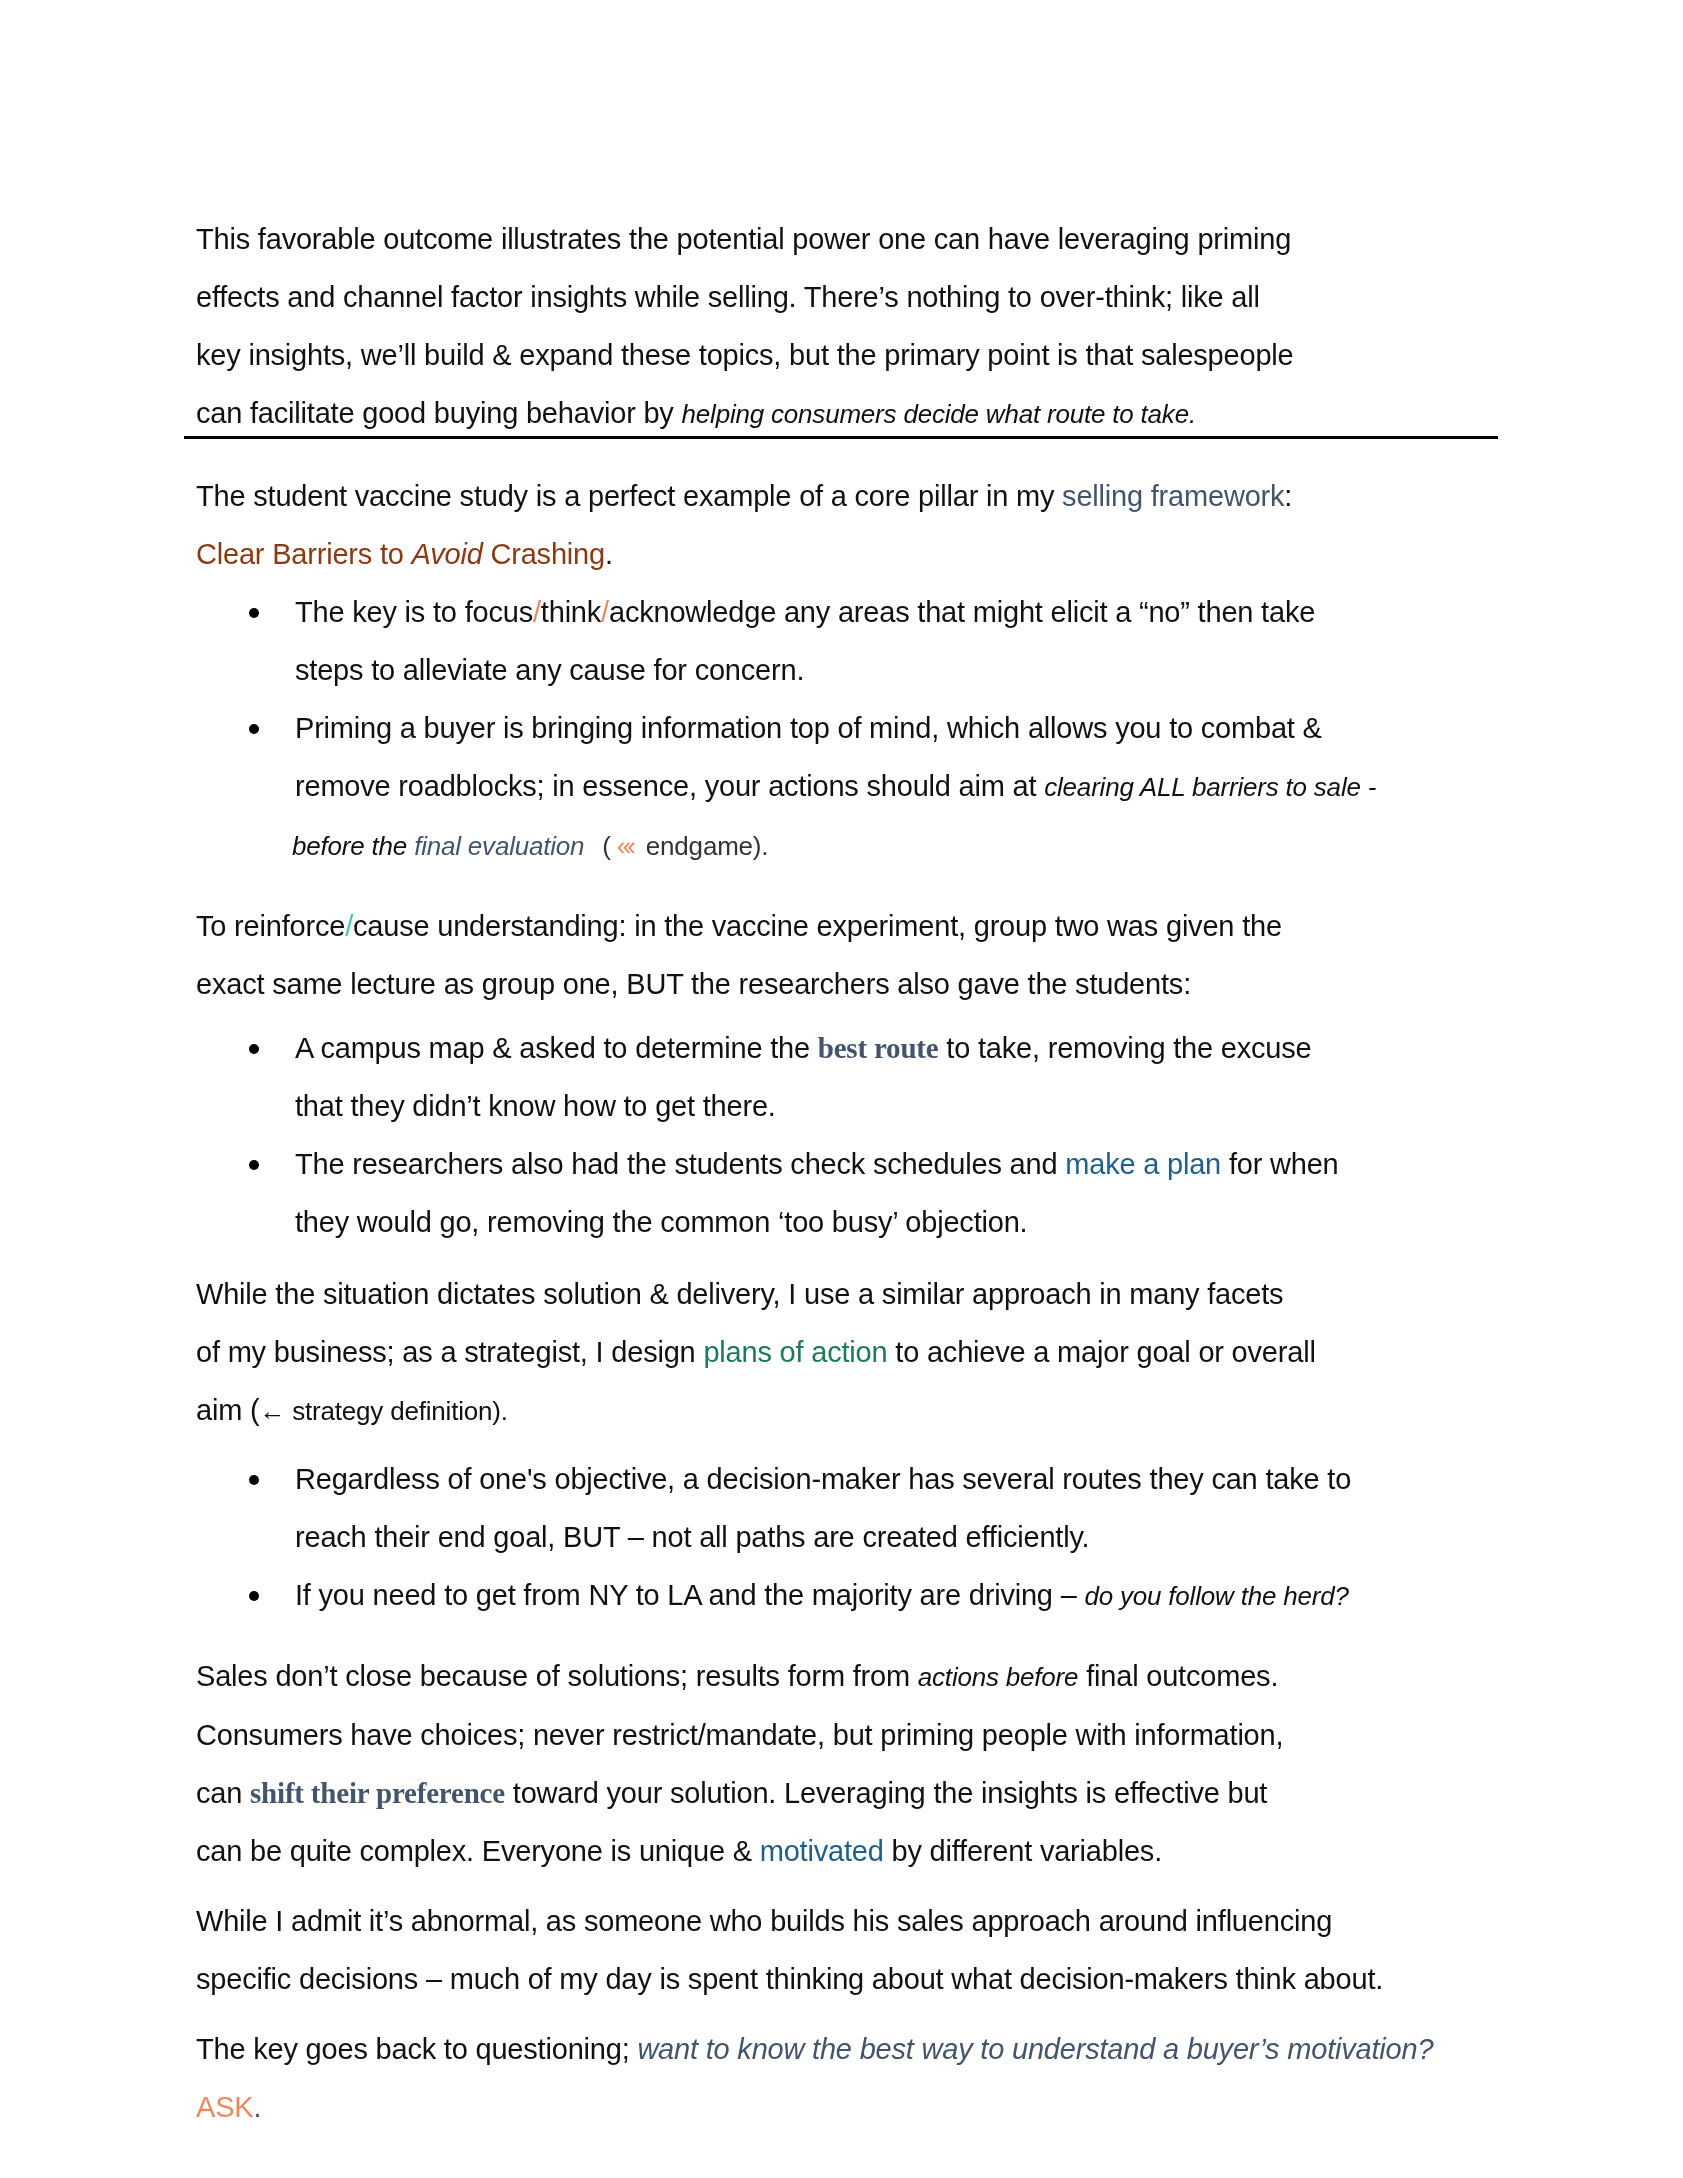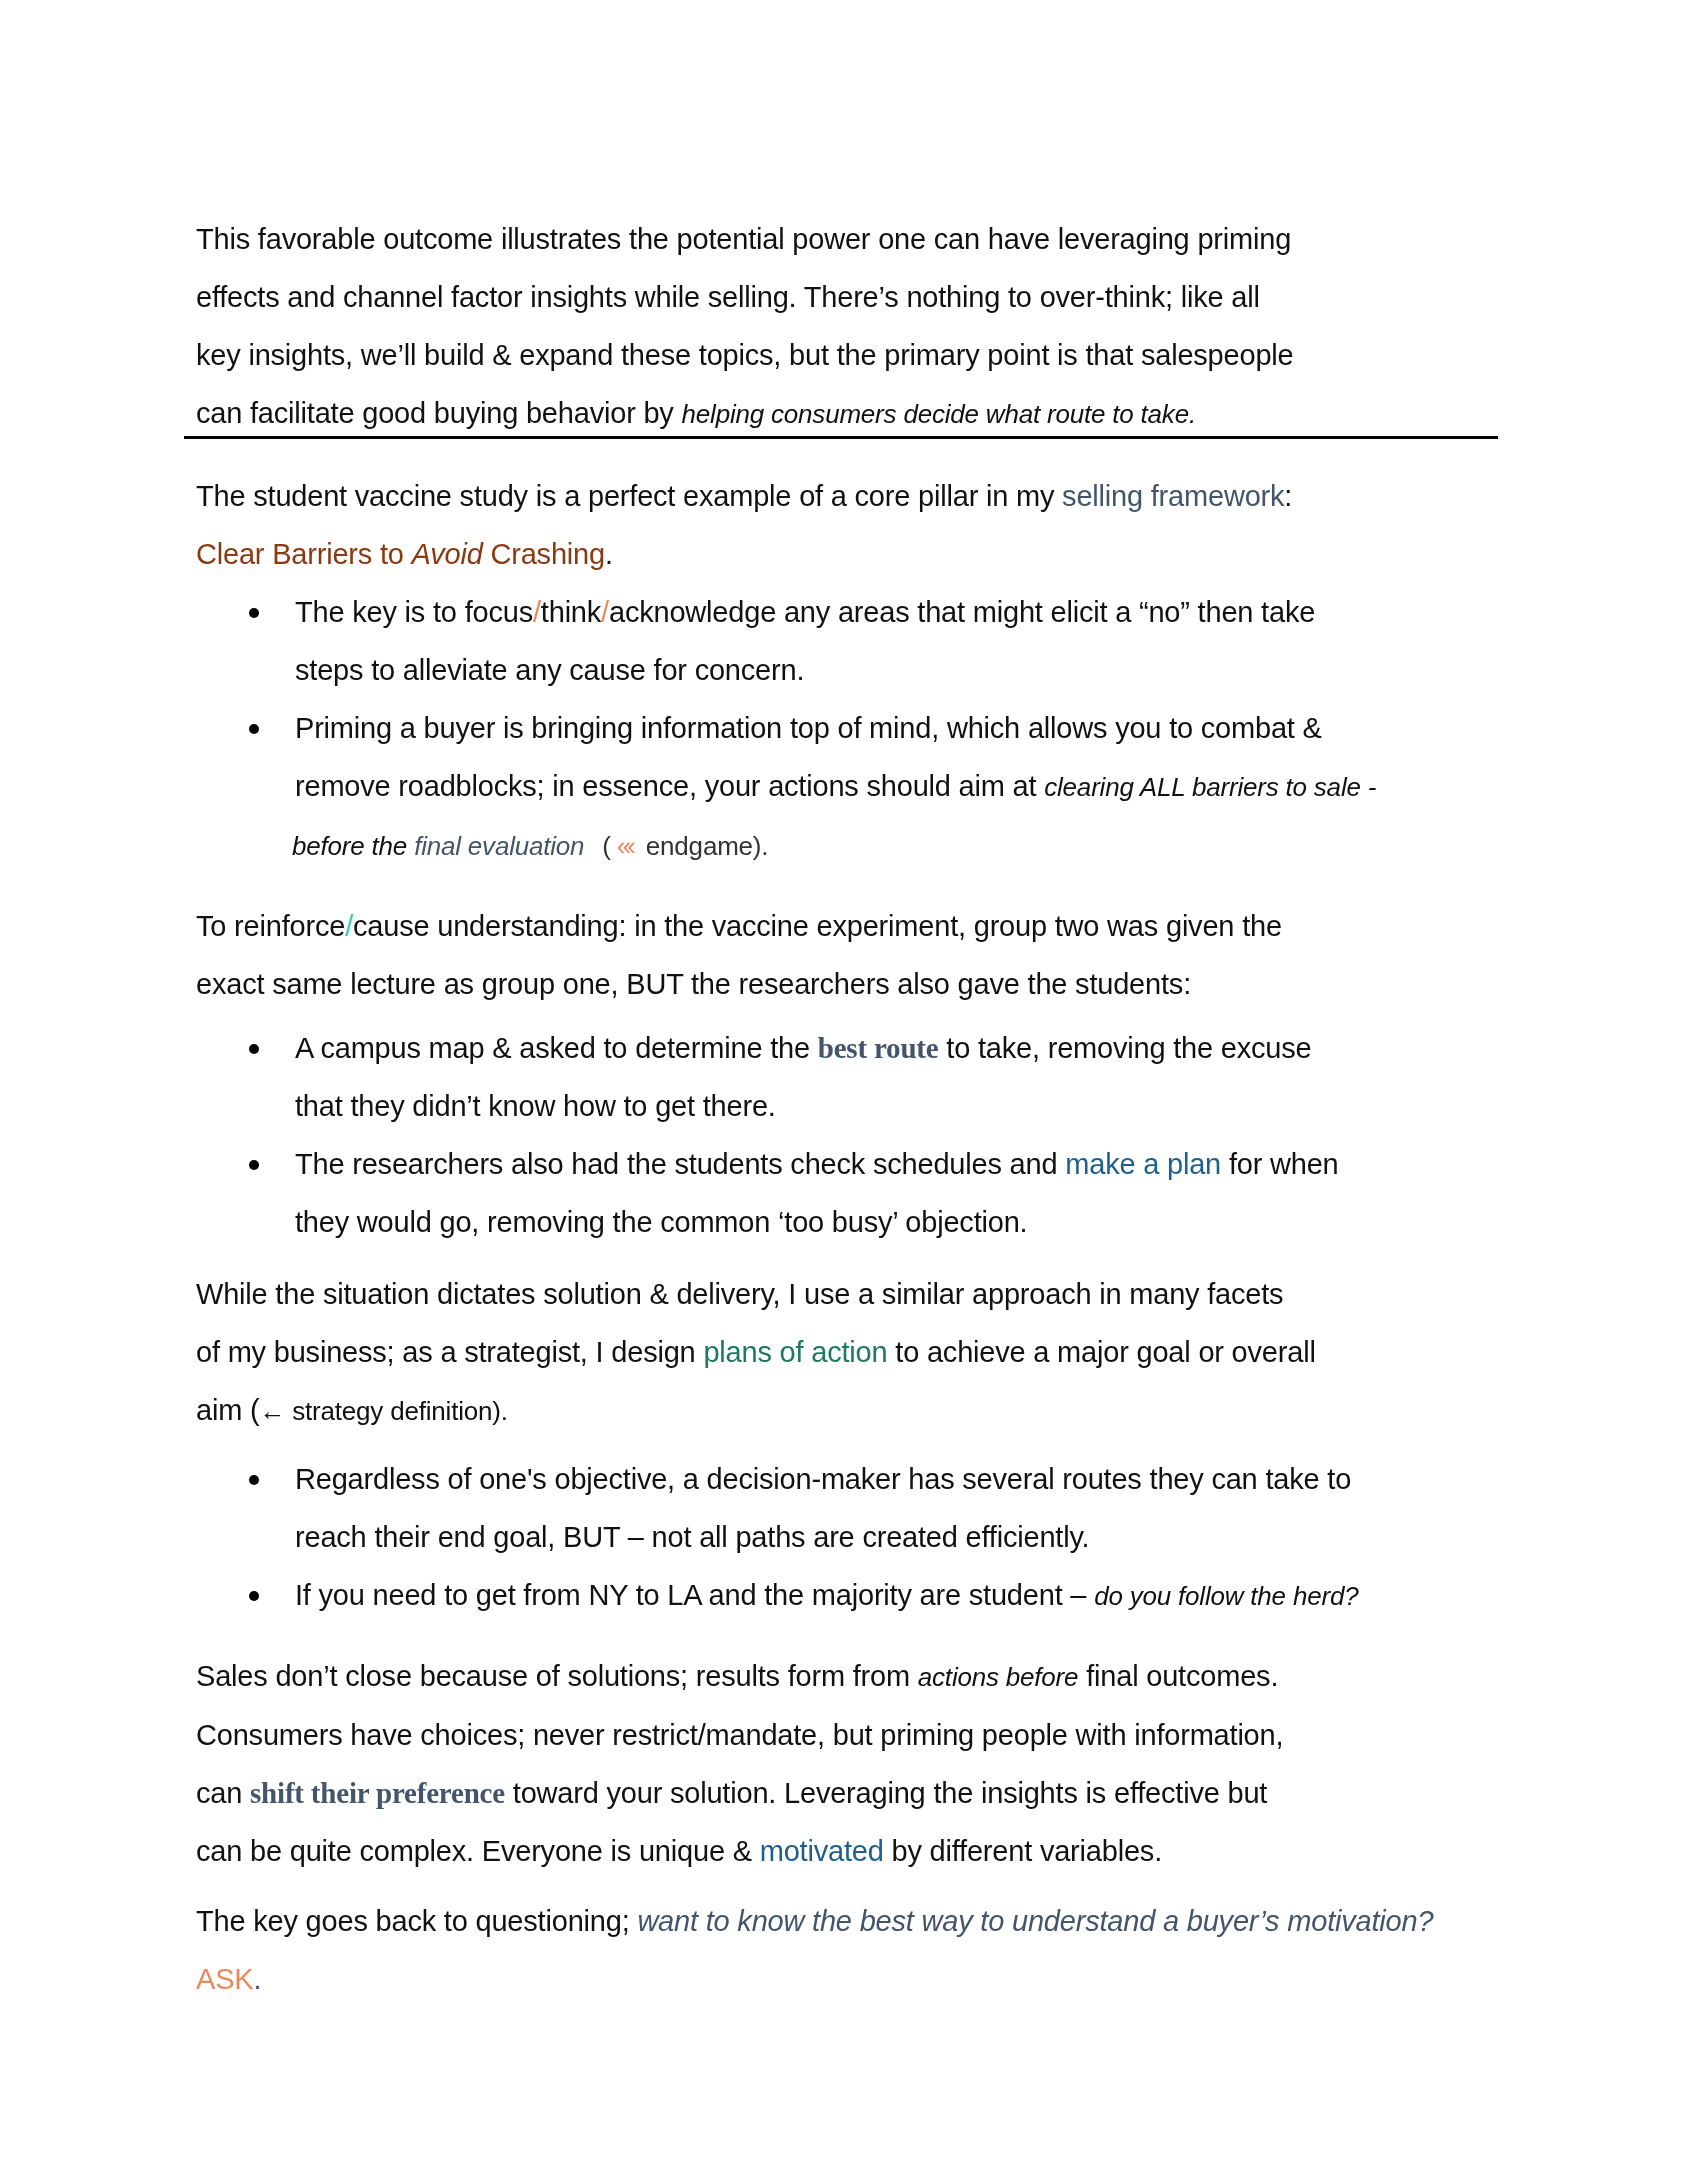--- a/index.html
+++ b/index.html
@@ -106,38 +106,42 @@
 
   <ul class="bl" style="margin-top:10px;">
     <li>
       <span class="dot"></span>
       <p class="p">Regardless of one's objective, a decision-maker has several routes they can take to</p>
       <p class="p">reach their end goal, BUT – not all paths are created efficiently.</p>
     </li>
     <li>
       <span class="dot"></span>
       <p class="p">
-        <span>If you need to get from NY to LA and the majority are student – </span><span class="it sm">do you follow the herd?</span>
+        <span>If you need to get from NY to LA and the majority are driving – </span><span class="it sm">do you follow the herd?</span>
       </p>
     </li>
   </ul>
 
   <div class="para" style="margin-top:22px;">
     <p class="p">
       <span>Sales don’t close because of solutions; results form from </span><span class="it sm">actions before</span><span> final outcomes.</span>
     </p>
     <p class="p">Consumers have choices; never restrict/mandate, but priming people with information,</p>
     <p class="p">
       <span>can </span><span class="b slate">shift their preference</span><span> toward your solution. Leveraging the insights is effective but</span>
     </p>
     <p class="p">
       <span>can be quite complex. Everyone is unique &amp; </span><span class="blue">motivated</span><span> by different variables.</span>
     </p>
   </div>
 
+  <div class="para" style="margin-top:12px;">
+    <p class="p">While I admit it’s abnormal, as someone who builds his sales approach around influencing</p>
+    <p class="p">specific decisions – much of my day is spent thinking about what decision-makers think about.</p>
+  </div>
 
   <div class="para" style="margin-top:12px;">
     <p class="p">
       <span>The key goes back to questioning; </span><span class="it slate">want to know the best way to understand a buyer’s motivation?</span>
     </p>
     <p class="p">
       <span class="orange" style="font-weight:normal;">ASK</span><span class="slate">.</span>
     </p>
   </div>
 

